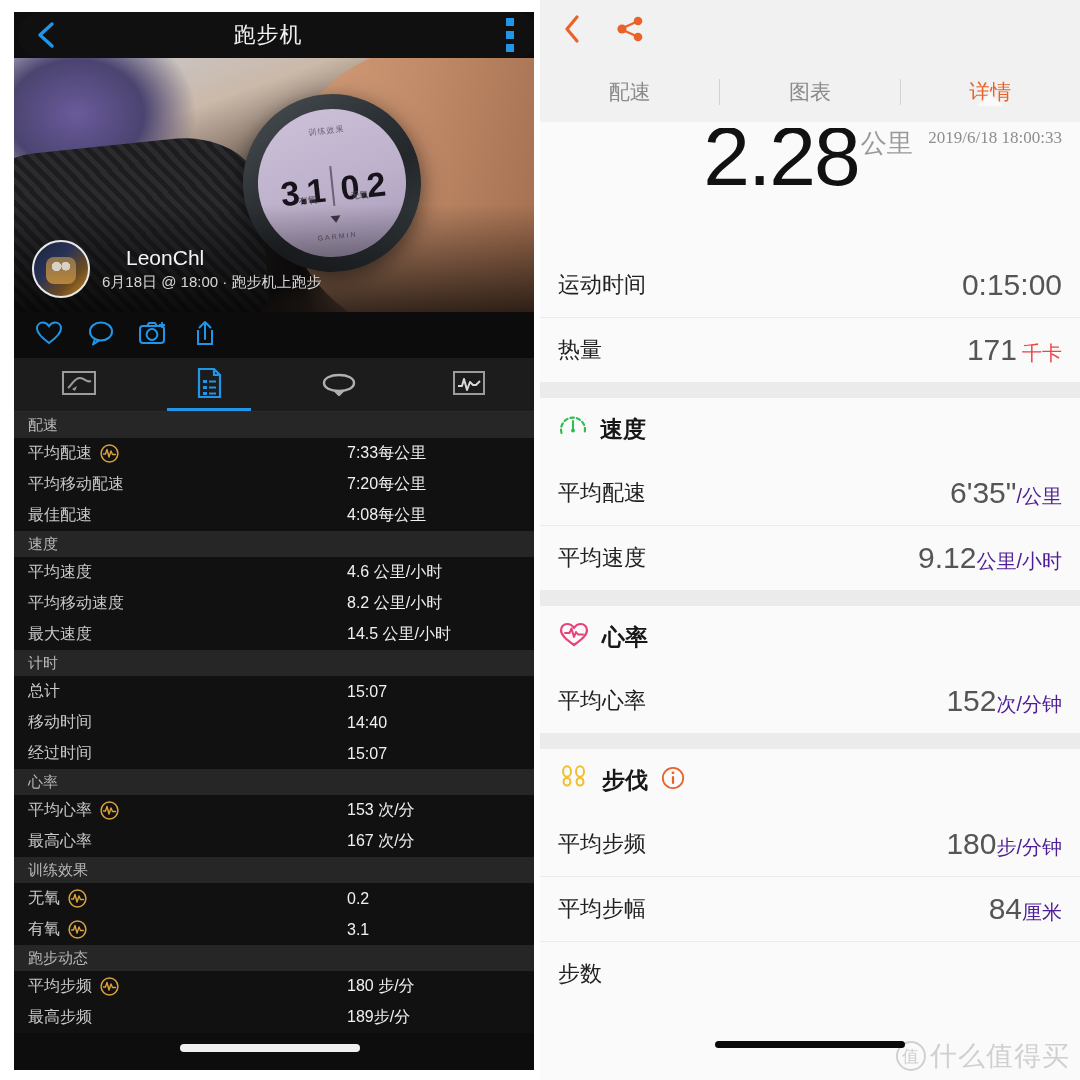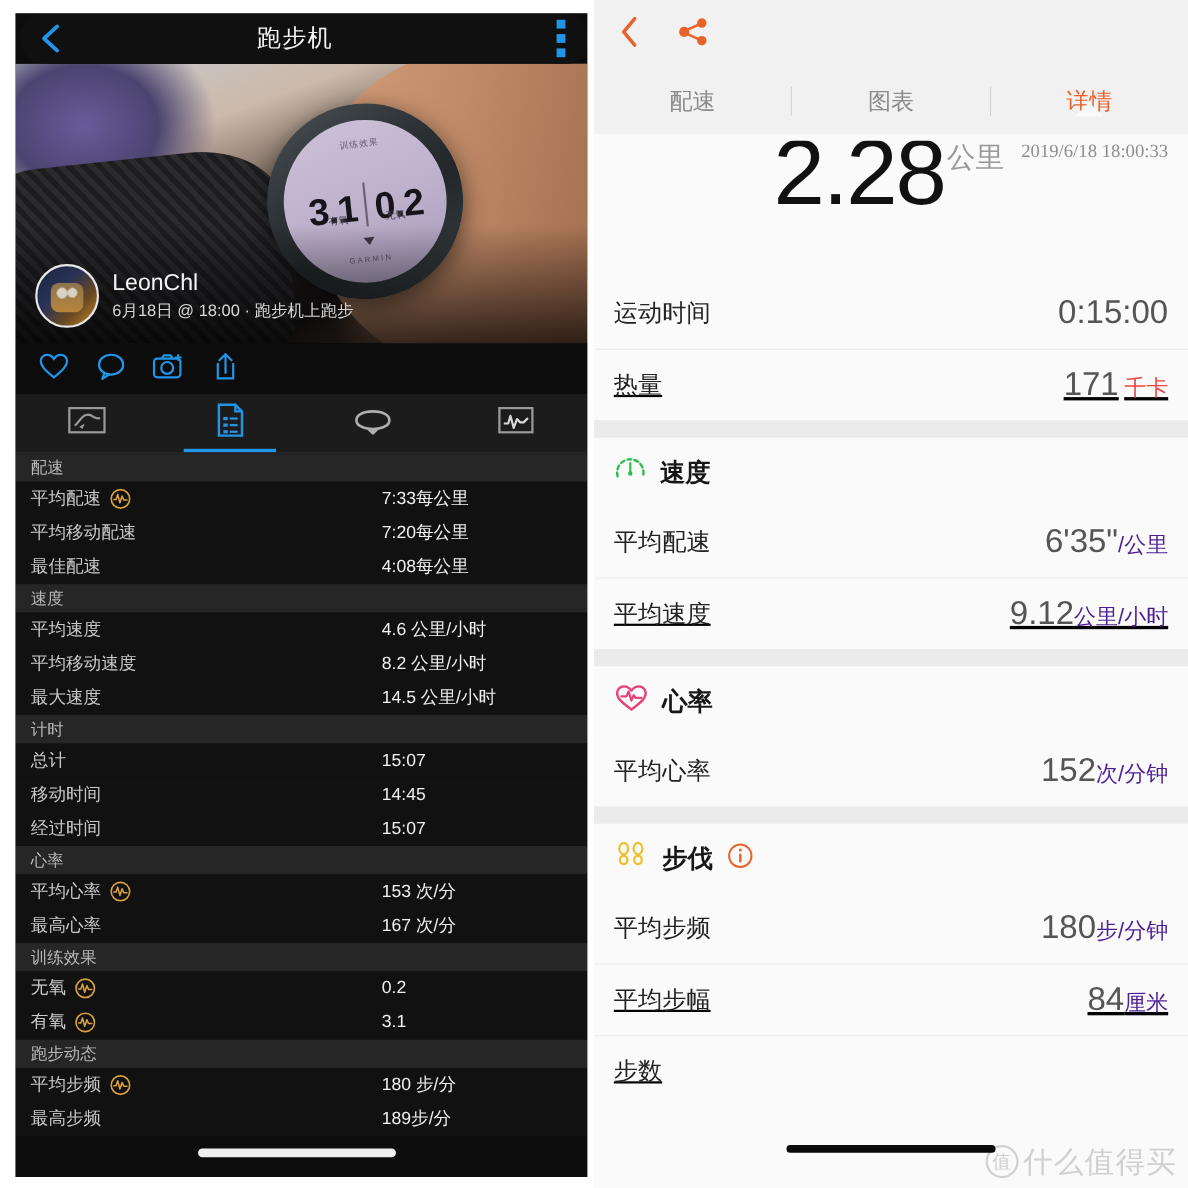--- a/index.html
+++ b/index.html
@@ -89,21 +89,21 @@
     position:relative; flex:none;
   }
   .avatar:after{
     content:""; position:absolute; left:22%; top:28%; width:56%; height:50%;
     background: radial-gradient(circle at 35% 35%, #d9d2c4 0 18%, rgba(217,210,196,0) 19%),
                 radial-gradient(circle at 66% 34%, #d9d2c4 0 16%, rgba(217,210,196,0) 17%),
                 linear-gradient(180deg,#8a7450 0%, #b8853a 100%);
     border-radius:8px;
   }
   .poster-txt { display:flex; flex-direction:column; gap:3px; }
-  .poster-name { color:#f4f4f4; font-size:21px; }
+  .poster-name { color:#f4f4f4; font-size:21px;margin-left:24px; }
   .poster-sub { color:#d7d7d7; font-size:15px; }
 
   .l-actions {
     position:absolute; left:14px; top:312px; width:520px; height:46px;
     background:#0c0c0c; display:flex; align-items:center; gap:22px; padding-left:20px; z-index:7;
   }
   .l-actions .act { width:30px; height:30px; display:flex; align-items:center; justify-content:center; }
 
   .l-tabs {
     position:absolute; left:14px; top:358px; width:520px; height:54px;
@@ -162,21 +162,21 @@
     position:absolute; left:0; right:4px; top:6px; display:flex; justify-content:center; align-items:flex-start;
     overflow:hidden; height:86px;
   }
   .hero-num { font-size:84px; color:#111; line-height:1; font-weight:400; letter-spacing:-2px; position:relative; top:-14px; }
   .hero-unit { font-size:26px; color:#999; margin-left:2px; position:relative; top:-2px; }
 
   .stat-row {
     height:65px; display:flex; align-items:center; justify-content:space-between;
     padding:0 18px; background:#fafafa;gap:28px;
   }
-  .stat-row + .stat-row { border-top:1px solid #ececec;text-decoration:underline; }
+  .stat-row + .stat-row { border-top:1px solid #ececec; }
   .stat-label { font-size:22px; color:#222; }
   .stat-val { font-size:30px; color:#555; }
   .stat-val .u { font-size:20px; color:#4c1d95; }
   .stat-val .u-sp { font-size:20px; color:#ef4444; margin-left:5px; }
 
   .gap { height:16px; background:#ebebeb; }
 
   .sec {
     display:flex; align-items:center; gap:12px; height:62px; padding:0 18px; background:#fafafa;
   }
@@ -375,21 +375,21 @@
         <div class="row">
           <span class="row-label">
             <span>总计</span>
           </span>
           <span class="row-val">15:07</span>
         </div>
         <div class="row">
           <span class="row-label">
             <span>移动时间</span>
           </span>
-          <span class="row-val">14:45</span>
+          <span class="row-val">14:40</span>
         </div>
         <div class="row">
           <span class="row-label">
             <span>经过时间</span>
           </span>
           <span class="row-val">15:07</span>
         </div>
         <div class="sec-head">心率</div>
         <div class="row">
           <span class="row-label">

